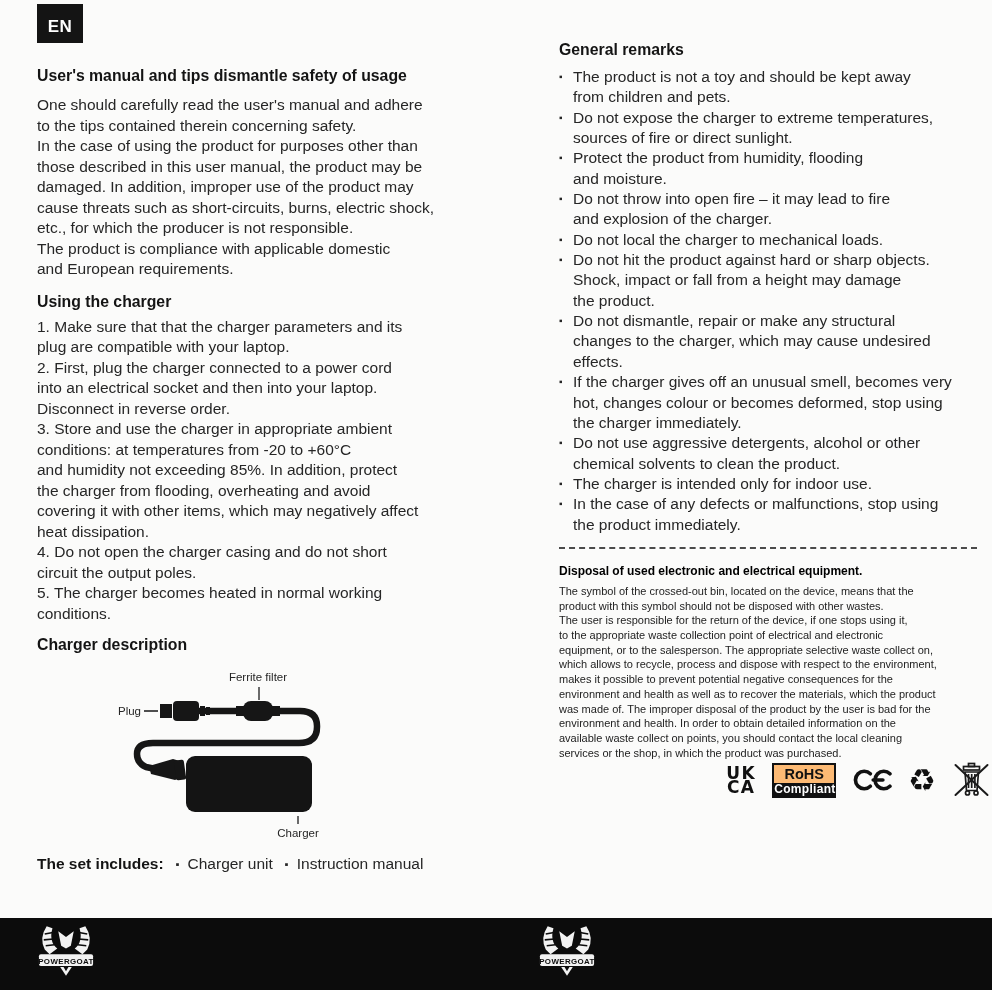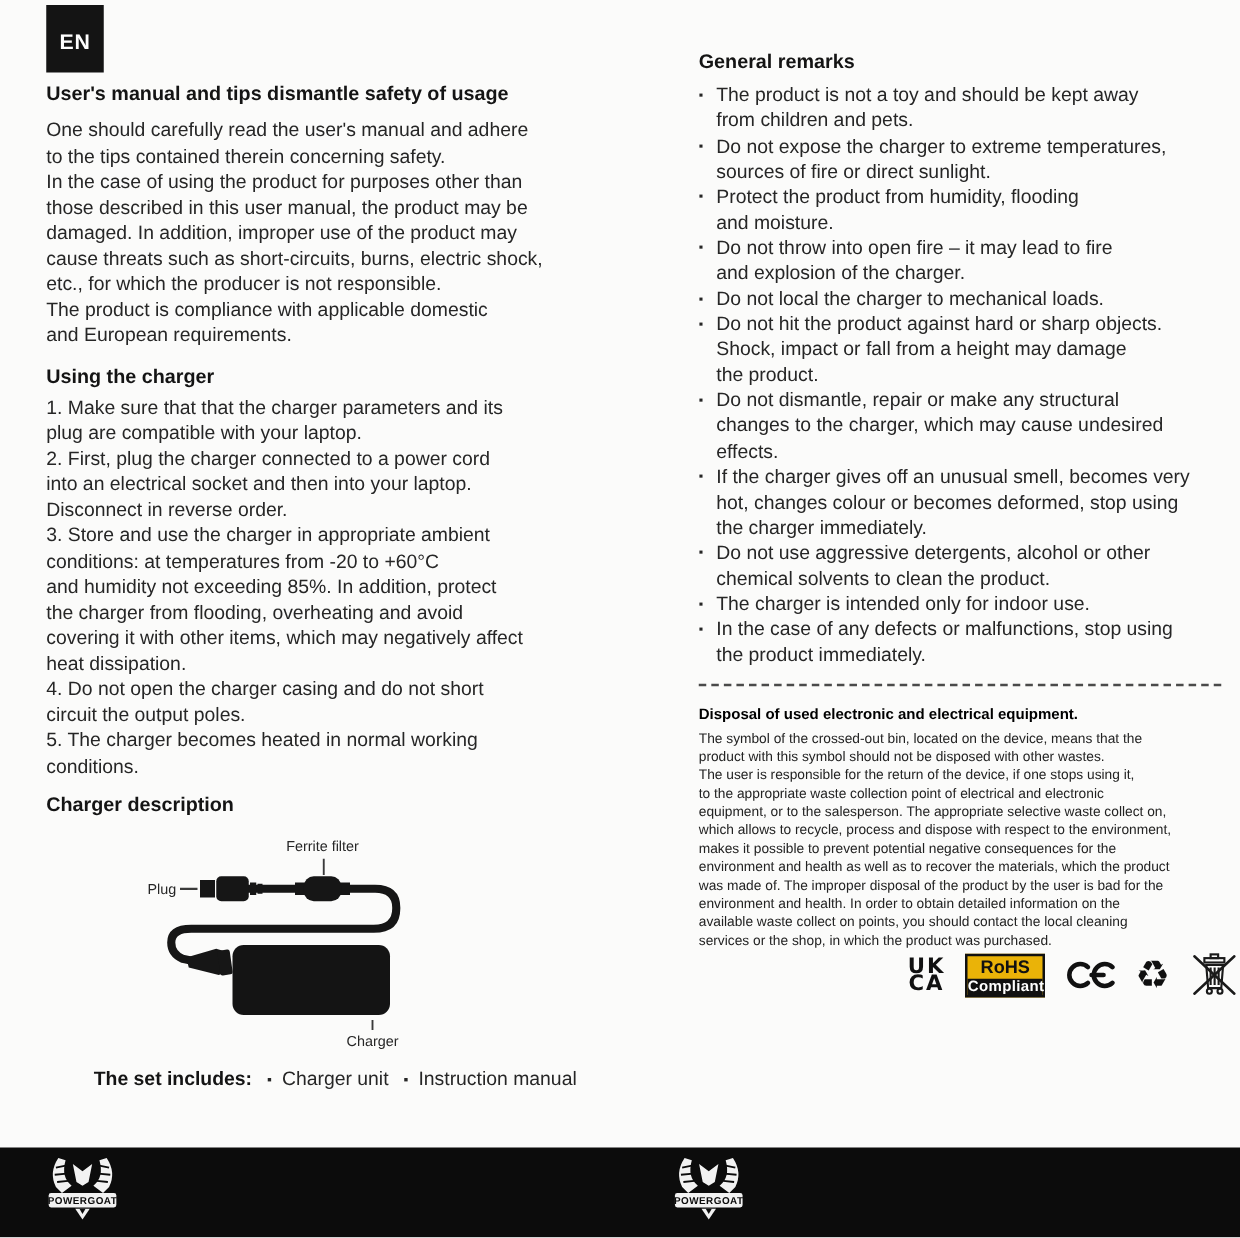--- a/index.html
+++ b/index.html
@@ -2,57 +2,57 @@
 <html><head>
 <meta charset="utf-8">
 <style>
   html,body{margin:0;padding:0;background:#e8e8e8;}
   .page{
     position:relative;width:992px;height:990px;margin:0 auto;
     background:#fbfbfa;overflow:hidden;color:#262626;
     font-family:"Liberation Sans",sans-serif;
   }
   .en-badge{
-    position:absolute;left:37px;top:4px;width:46px;height:54px;
+    position:absolute;left:37px;top:4px;width:46px;height:39px;
     background:#141414;color:#fff;font-weight:bold;font-size:17px;
     display:flex;align-items:center;justify-content:center;
     padding-top:6px;box-sizing:border-box;letter-spacing:.5px;text-align:right;
   }
   .col-left{position:absolute;left:37px;top:66px;width:436px;}
   .col-right{position:absolute;left:559px;top:40px;width:436px;}
   h1,h2{font-size:15.8px;font-weight:bold;color:#141414;margin:0;line-height:20px;}
   h1{margin-bottom:9px;}
   .body{font-size:15.5px;line-height:20.5px;margin:0;color:#262626;}
   .pre{white-space:pre-line;}
   .h-using{margin-top:12px;margin-bottom:5px;}
   .h-cdesc{margin-top:11px;}
   .diagram{margin-top:4px;height:182px;position:relative;}
   .diagram svg{display:block;}
   .diagram text{font-family:"Liberation Sans",sans-serif;fill:#262626;}
   .set-includes{margin-top:14px;font-size:15.5px;color:#262626;}
-  .set-includes .label{font-weight:bold;color:#141414;margin-left:38px;}
+  .set-includes .label{font-weight:bold;color:#141414;}
   .si-bullet{font-size:11px;margin:0 8px 0 12px;vertical-align:1px;}
   .h-remarks{margin-bottom:0;}
   .remarks-list{margin-top:7px;}
   .bullet-item{display:flex;font-size:15.5px;line-height:20.35px;color:#262626;}
   .bullet{flex:none;width:14px;font-size:10px;line-height:20.35px;}
   .btext{flex:1;}
   .divider{border-top:2px dashed #4a4a4a;margin-top:12px;width:418px;}
   .h-disposal{font-size:12px;font-weight:bold;color:#000000;margin:14px 0 5px;line-height:16px;}
   .small{font-size:11px;line-height:14.7px;margin:0;color:#222;}
   .badges{
     display:flex;align-items:center;justify-content:flex-end;
     gap:16px;padding-right:4px;height:40px;
   }
   .ukca{
     font-family:"DejaVu Sans","Liberation Sans",sans-serif;
     font-weight:800;font-size:17px;line-height:14.5px;
     letter-spacing:1.5px;color:#111;text-align:center;
   }
-  .rohs{border:2.5px solid #111;width:60px;text-align:center;background:#eab308;}
+  .rohs{border:2.5px solid #111;width:60px;text-align:center;background:#fdba74;}
   .rohs-top{font-size:14.5px;font-weight:bold;color:#111;line-height:18px;}
   .rohs-sub{background:#111;color:#fff;font-size:12px;line-height:13px;font-weight:bold;letter-spacing:.3px;}
   .ce-mark{display:block;}
   .recycle{
     font-family:"DejaVu Sans",sans-serif;font-size:31px;line-height:34px;
     color:#101010;font-weight:bold;
   }
   .weee{display:block;}
   .footer{position:absolute;left:0;bottom:0;width:992px;height:72px;background:#0c0c0c;}
   .goat{position:absolute;top:6px;width:58px;height:53px;}

